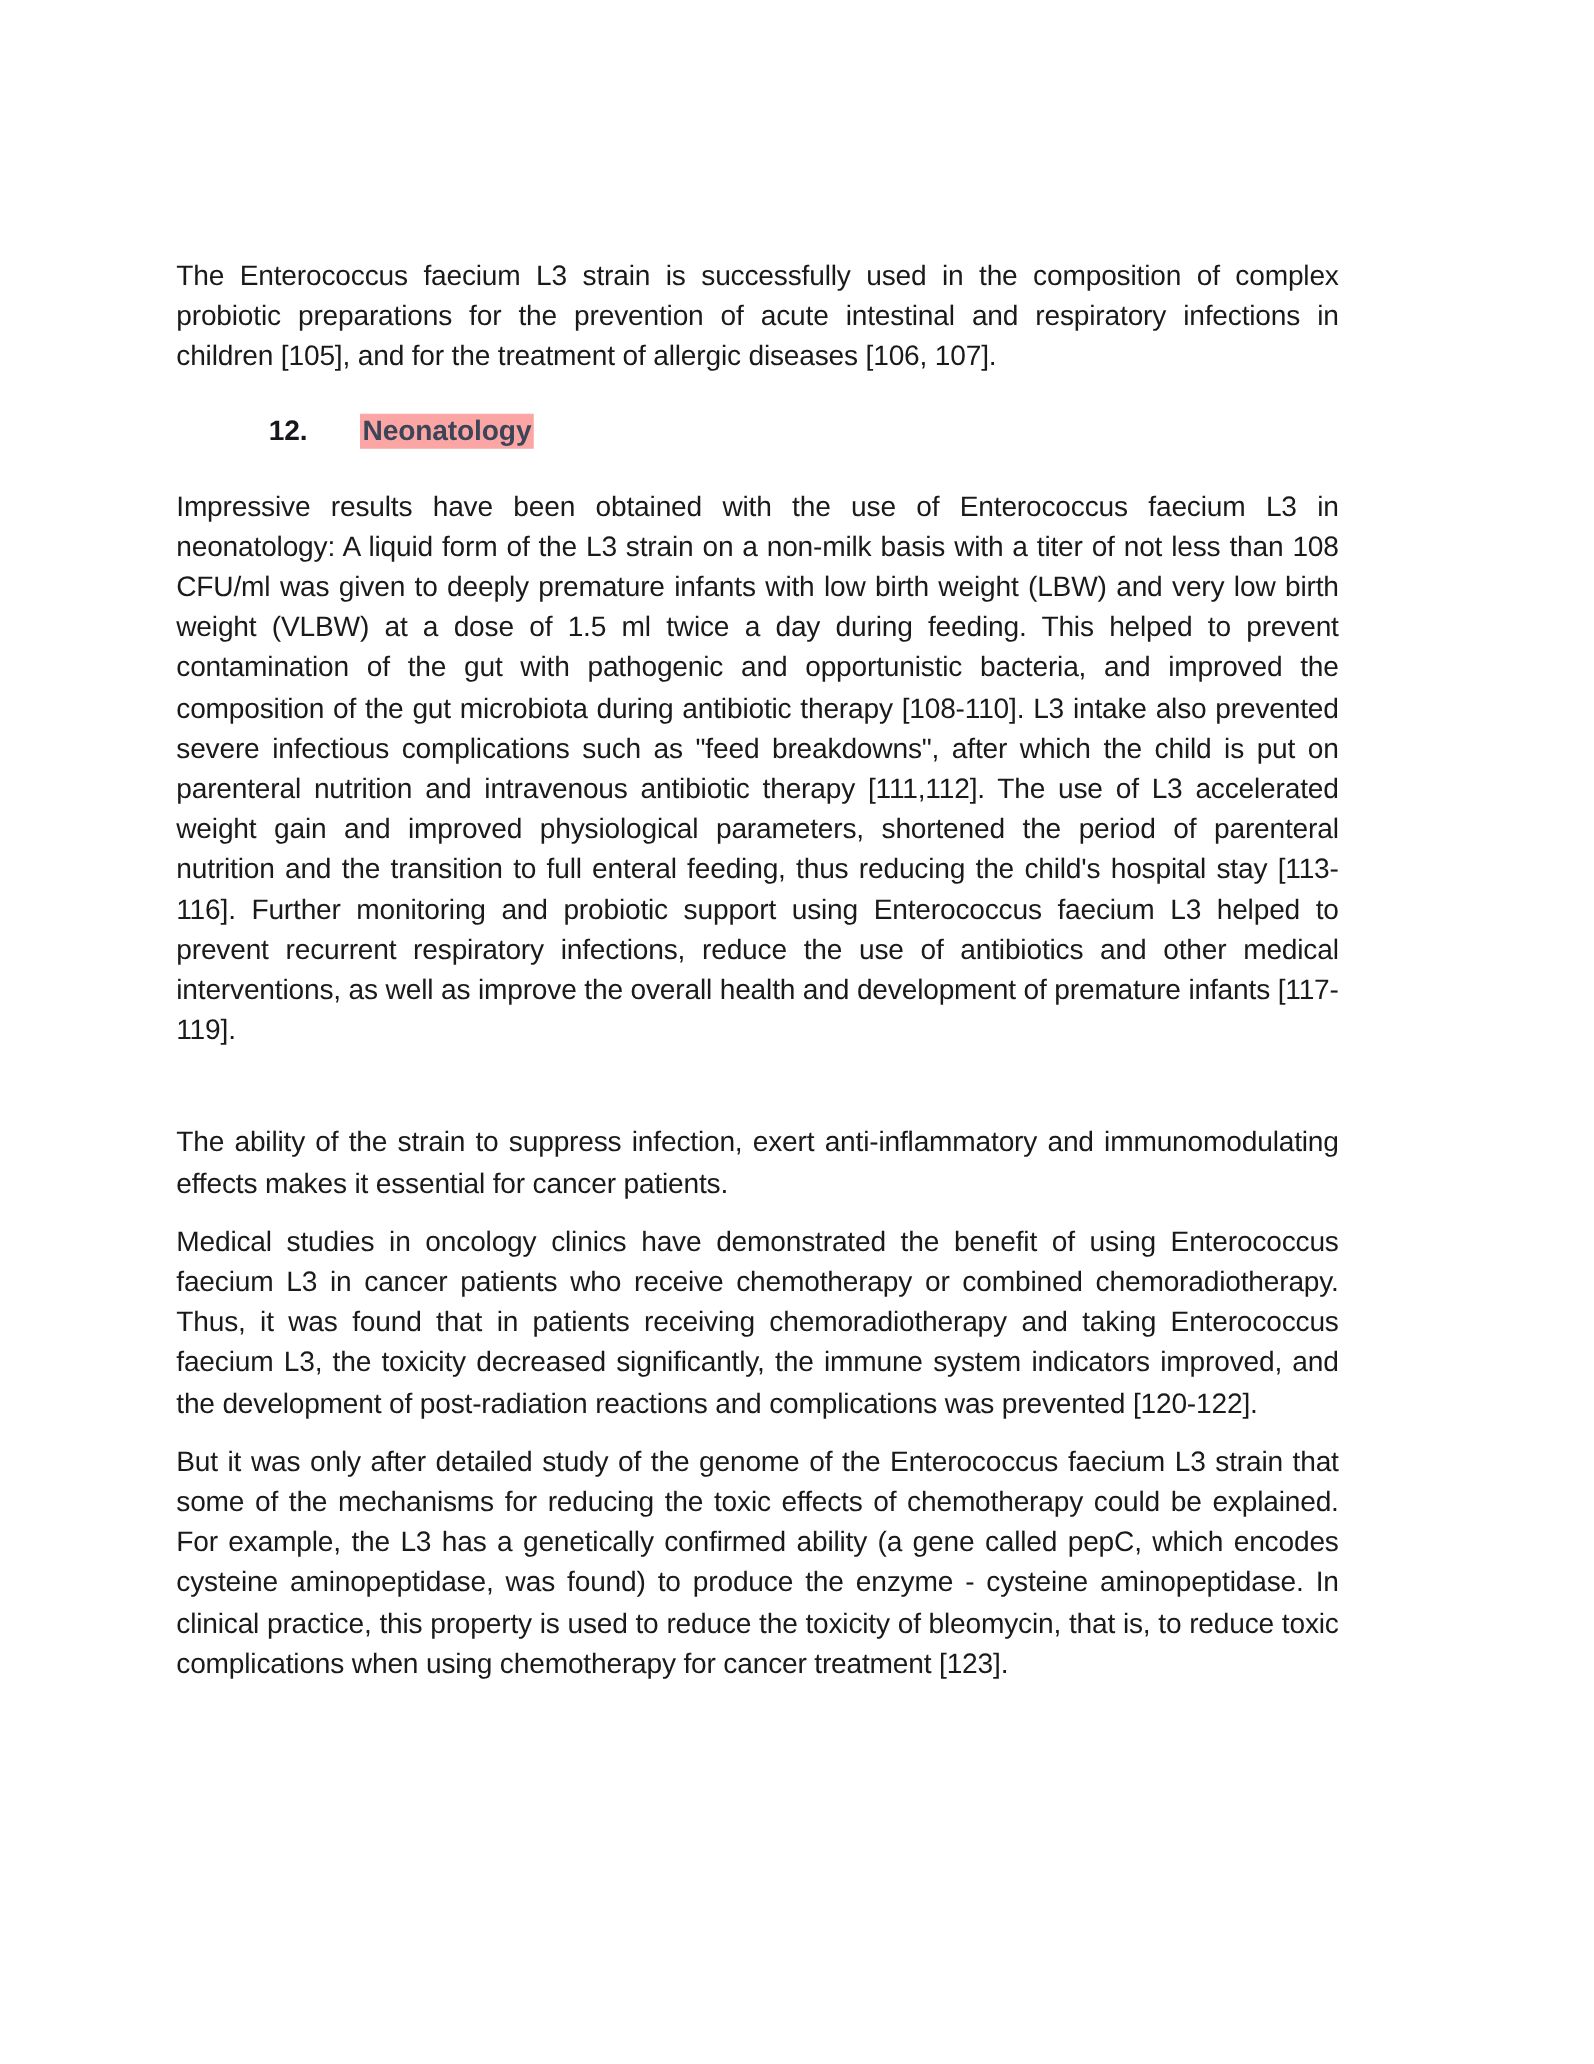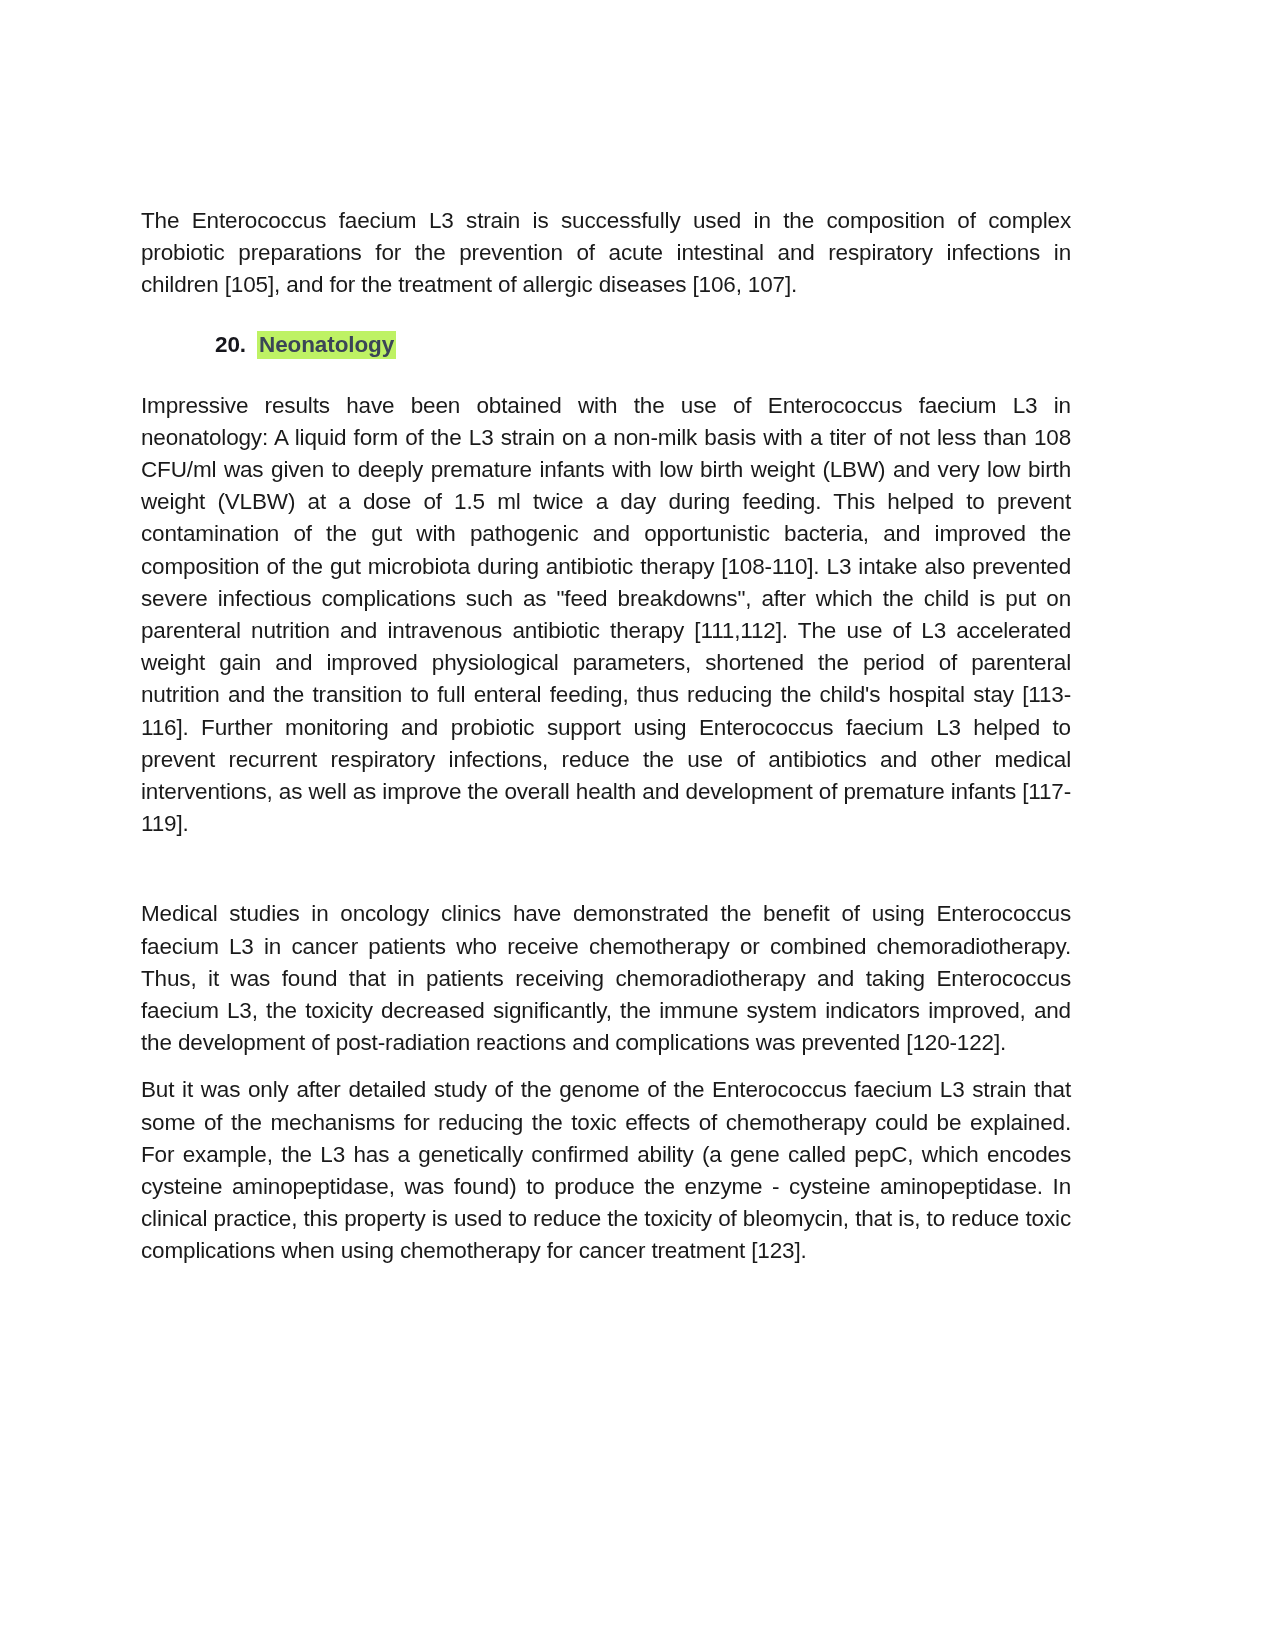--- a/index.html
+++ b/index.html
@@ -57,23 +57,24 @@
     text-align: left;
     padding-left: 74px;
     letter-spacing: -0.1px;
   }
   .heading-num {
     color: #16161c;
     font-weight: bold;
   }
   .heading-body {
     color: #3b4557;
-    background: #bef264;
+    background: #fca5a5;
     font-weight: bold;
     padding: 1px 2px 2px 2px;
+    margin-left: 31px;
   }
   .heading-body i {
     font-style: italic;
     font-weight: bold;
   }
   .heading-spacer-sm {
     display: inline-block;
     width: 11px;
   }
 
@@ -86,31 +87,32 @@
 <body>
 
 <div class="page">
   <div class="content">
 
     <p class="para">The Enterococcus faecium L3 strain is successfully used in the composition of complex probiotic preparations for the prevention of acute intestinal and respiratory infections in children [105], and for the treatment of allergic diseases [106, 107].</p>
 
     <div class="vspace-1"></div>
 
     <h2 class="heading">
-      <span class="heading-num">20.</span><span class="heading-spacer-sm"></span><span class="heading-body">Neonatology</span>
+      <span class="heading-num">12.</span><span class="heading-spacer-sm"></span><span class="heading-body">Neonatology</span>
     </h2>
 
     <div class="vspace-2"></div>
 
     <p class="para">Impressive results have been obtained with the use of Enterococcus faecium L3 in neonatology: A liquid form of the L3 strain on a non-milk basis with a titer of not less than 108 CFU/ml was given to deeply premature infants with low birth weight (LBW) and very low birth weight (VLBW) at a dose of 1.5 ml twice a day during feeding. This helped to prevent contamination of the gut with pathogenic and opportunistic bacteria, and improved the composition of the gut microbiota during antibiotic therapy [108-110]. L3 intake also prevented severe infectious complications such as "feed breakdowns", after which the child is put on parenteral nutrition and intravenous antibiotic therapy [111,112]. The use of L3 accelerated weight gain and improved physiological parameters, shortened the period of parenteral nutrition and the transition to full enteral feeding, thus reducing the child's hospital stay [113-116]. Further monitoring and probiotic support using Enterococcus faecium L3 helped to prevent recurrent respiratory infections, reduce the use of antibiotics and other medical interventions, as well as improve the overall health and development of premature infants [117-119].</p>
 
     <div class="vspace-3"></div>
 
 
     <div class="vspace-4"></div>
 
+    <p class="para">The ability of the strain to suppress infection, exert anti-inflammatory and immunomodulating effects makes it essential for cancer patients.</p>
 
     <p class="para">Medical studies in oncology clinics have demonstrated the benefit of using Enterococcus faecium L3 in cancer patients who receive chemotherapy or combined chemoradiotherapy. Thus, it was found that in patients receiving chemoradiotherapy and taking Enterococcus faecium L3, the toxicity decreased significantly, the immune system indicators improved, and the development of post-radiation reactions and complications was prevented [120-122].</p>
 
     <p class="para">But it was only after detailed study of the genome of the Enterococcus faecium L3 strain that some of the mechanisms for reducing the toxic effects of chemotherapy could be explained. For example, the L3 has a genetically confirmed ability (a gene called pepC, which encodes cysteine aminopeptidase, was found) to produce the enzyme - cysteine aminopeptidase. In clinical practice, this property is used to reduce the toxicity of bleomycin, that is, to reduce toxic complications when using chemotherapy for cancer treatment [123].</p>
 
   </div>
 </div>
 
 </body></html>

